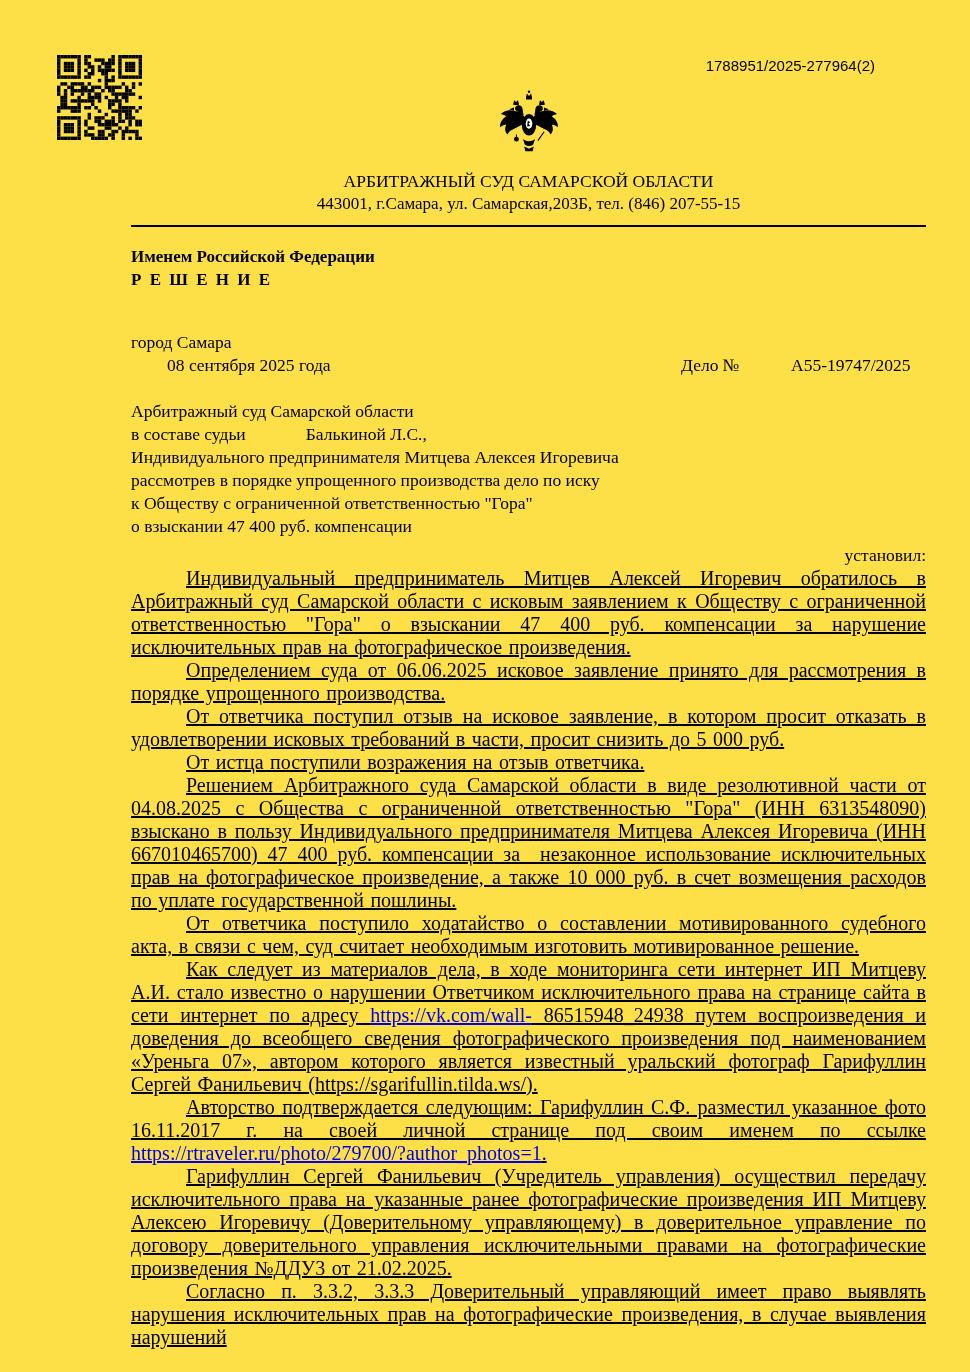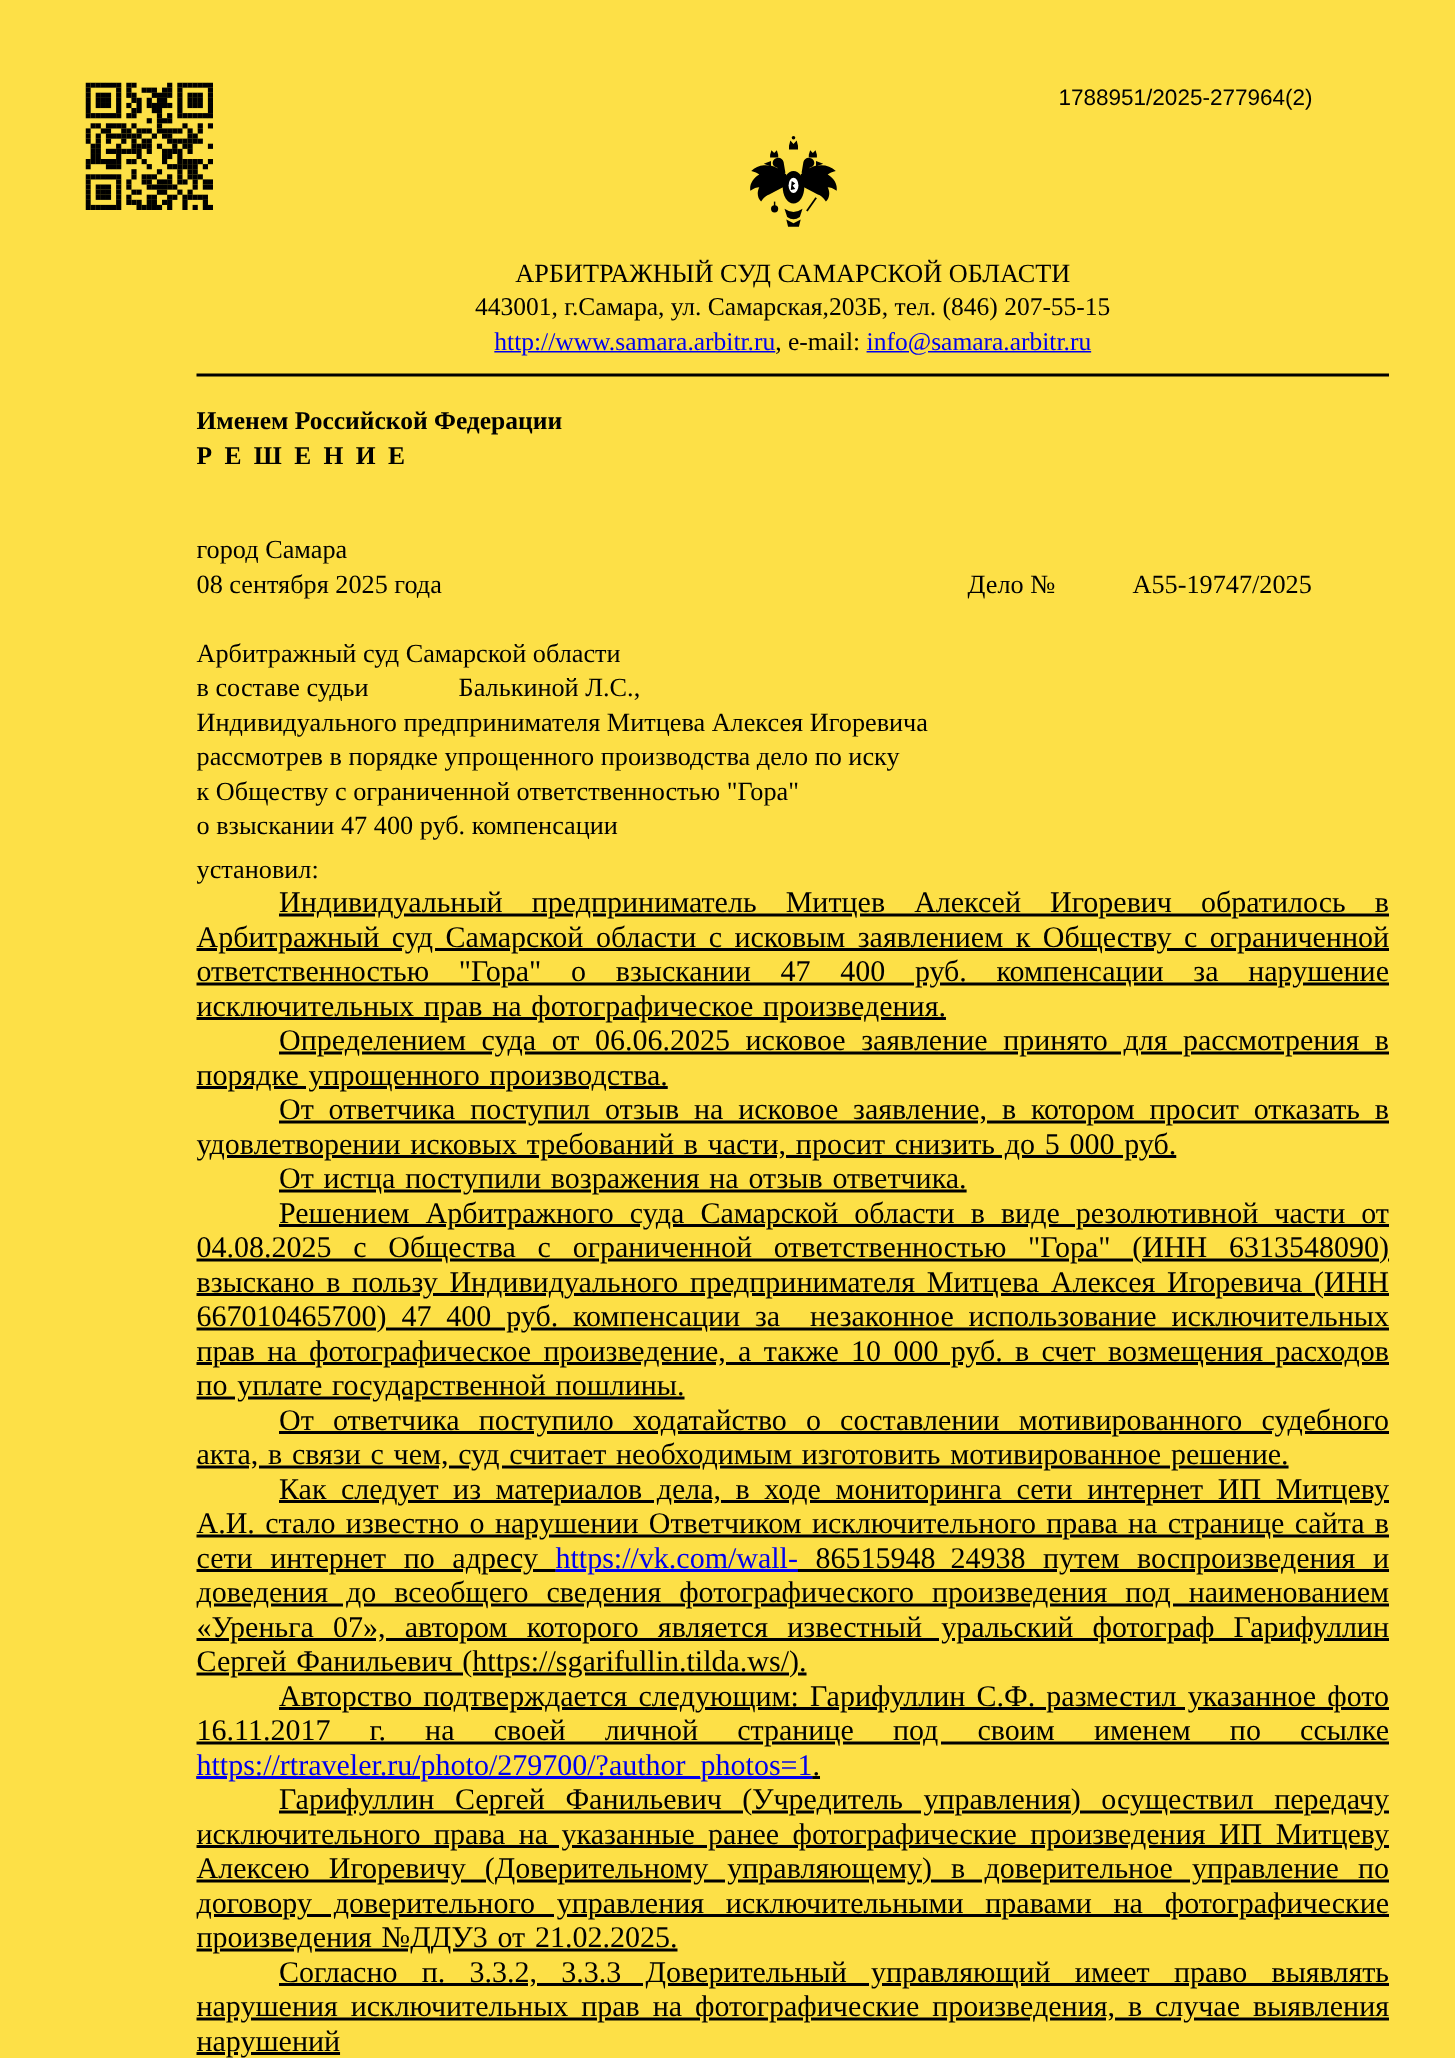--- a/index.html
+++ b/index.html
@@ -18,26 +18,26 @@
   .header{ text-align:center; padding-top:90px; }
   .emblem{ display:inline-block; line-height:0; }
   .court-name{ font-size:17.5px; line-height:22px; margin-top:4px; }
   .address{ font-size:17px; line-height:23px; }
   .contacts{ font-size:17px; line-height:23px; }
   a.link{ color:var(--link-color); text-decoration:underline; cursor:pointer; }
   .divider{ border:none; border-top:2px solid #000; margin:10px 0 0 0; }
   .title-block{ text-align:left; margin-top:18px; font-weight:bold; font-size:17px; line-height:23px; }
   .decision{ letter-spacing:2px; }
   .city{ margin-top:40px; font-size:17.5px; line-height:23px; }
-  .case-row{ position:relative; font-size:17.5px; line-height:23px; height:23px; }
+  .case-row{ position:relative; font-size:17.5px; line-height:23px; height:23px;margin-left:36px; }
   .case-label{ position:absolute; left:514px; top:0; }
   .case-number{ position:absolute; left:624px; top:0; }
   .composition{ margin-top:23px; font-size:17.5px; line-height:23px; }
   .tab-gap{ display:inline-block; width:60px; }
-  .ustanovil{ text-align:left; margin-top:6px; font-size:17.5px; line-height:23px; }
+  .ustanovil{ text-align:right; margin-top:6px; font-size:17.5px; line-height:23px; }
   .para{
     margin:0; font-size:20px; line-height:23px;
     text-align:justify; text-indent:55px; word-spacing:1.5px;text-decoration:underline;
   }
 </style>
 </head>
 <body>
 
 <div class="page">
 
@@ -397,21 +397,20 @@
             <path d="M45 82 q10 7 20 0 l-3 9 q-7 5 -14 0 z"></path>
             <path d="M47 94 l8 4 8-4 -2 8 h-12 z"></path>
             <circle cx="34" cy="82" r="4"></circle>
             <rect x="33.2" y="74" width="1.6" height="5"></rect>
             <rect x="74" y="68" width="2" height="18" transform="rotate(35 75 77)"></rect>
           </g>
         </svg>
       </span>
       <div class="court-name">АРБИТРАЖНЫЙ СУД САМАРСКОЙ ОБЛАСТИ</div>
       <div class="address">443001, г.Самара, ул. Самарская,203Б, тел. (846) 207-55-15</div>
-      <div class="contacts"><a href="#" class="link">http://www.samara.arbitr.ru</a><span>, e-mail: </span><a href="#" class="link">info@samara.arbitr.ru</a></div>
     </div>
 
     <hr class="divider">
 
     <div class="title-block">
       <div>Именем Российской Федерации</div>
       <div class="decision">Р Е Ш Е Н И Е</div>
     </div>
 
     <div class="city">город Самара</div>

